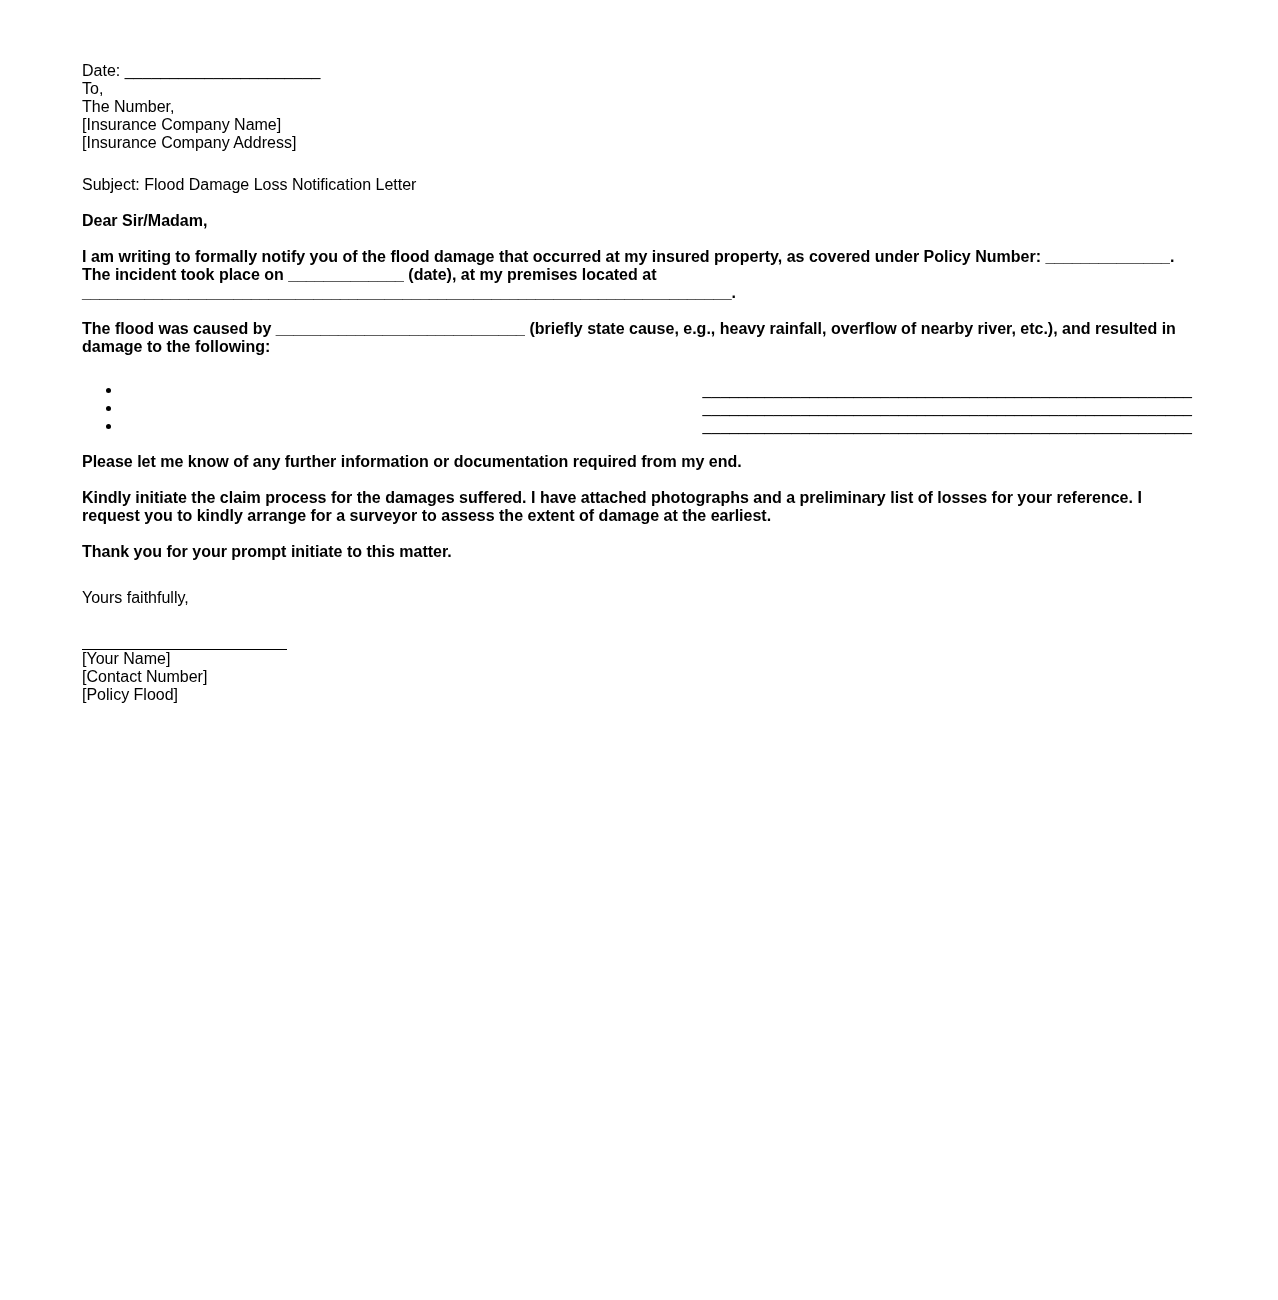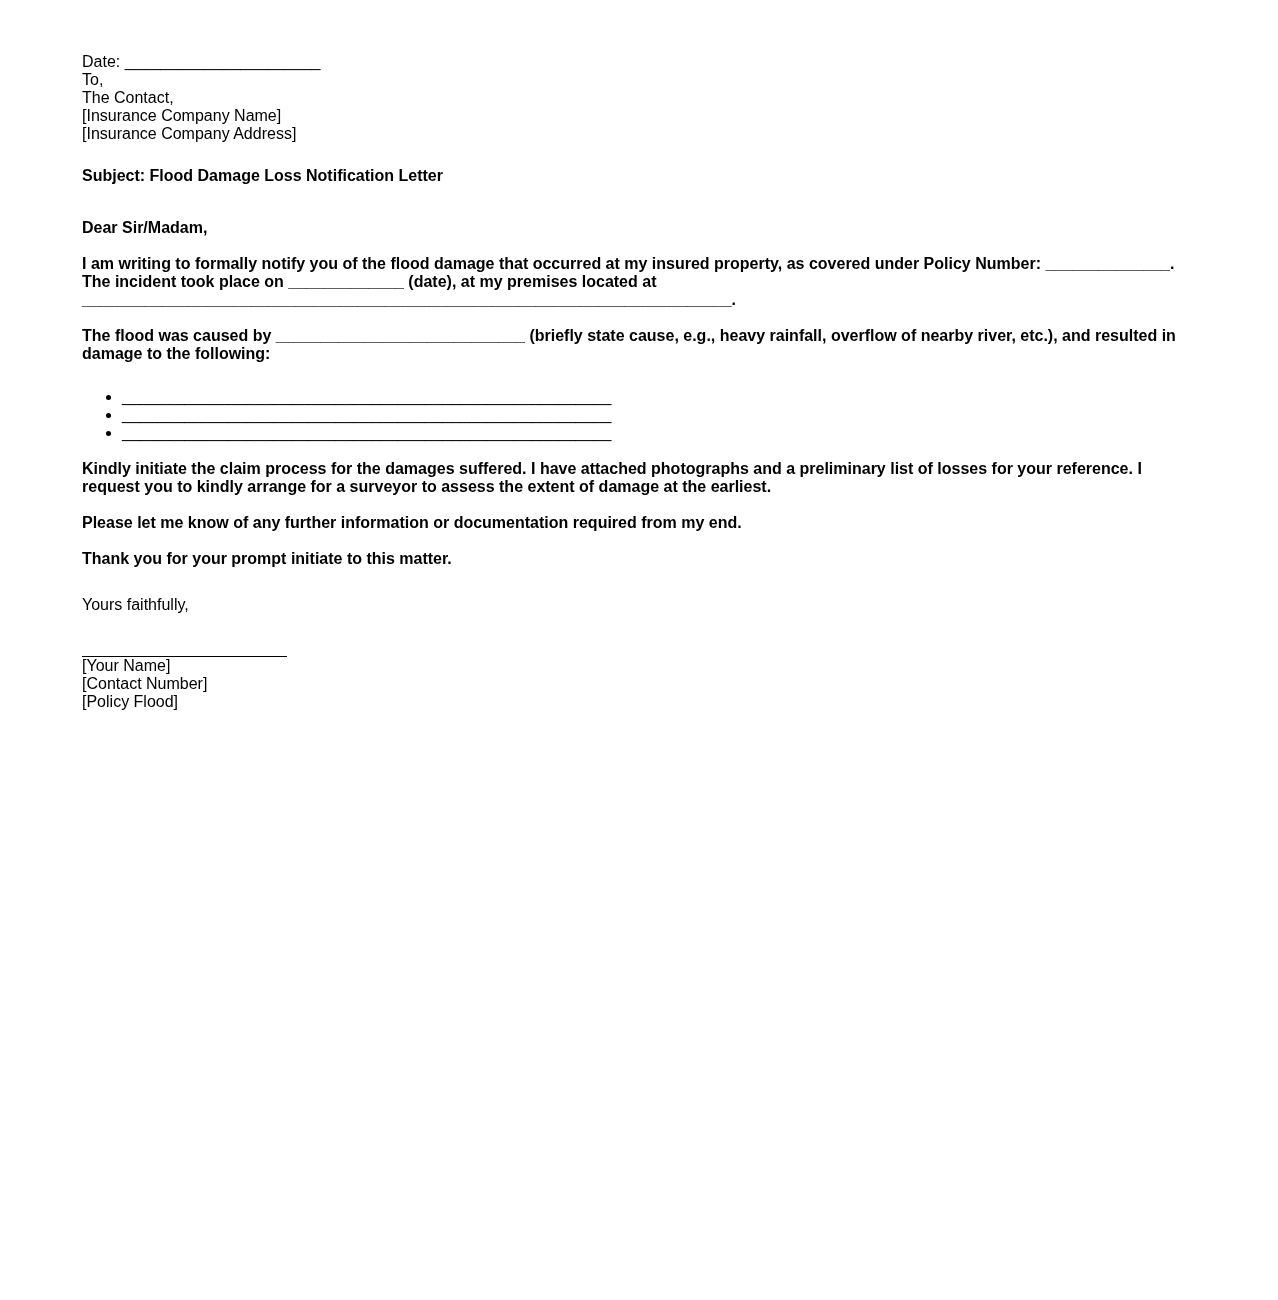--- a/index.html
+++ b/index.html
@@ -11,74 +11,75 @@
       width: 1278px;
       height: 1300px;
       font-family: "Liberation Sans", sans-serif;
       font-size: 16px;
       line-height: 18px;
       color: #000000;
     }
     .page {
       position: absolute;
       left: 82px;
-      top: 53px;
+      top: 62px;
       width: 1110px;
     }
     .line { display: block; white-space: pre; }
     .subject {
-      font-weight: bold;
+      font-weight: normal;
       margin-top: 24px;
-      margin-bottom: 34px;
+      margin-bottom: 18px;
     }
     p { margin: 0 0 18px 0; font-weight: bold; }
     ul {
       margin: 0 0 18px 0;
       padding-left: 40px;
       margin-top: 25px;
+      text-align: right;
     }
     ul li { height: 18px; }
     .closing { margin-top: 28px; }
     .sign-line {
       display: block;
       width: 205px;
       border-bottom: 1px solid #000;
       height: 25px;
       margin-top: 17px;
     }
   </style>
 </head>
 <body>
 
 <div class="page">
   <div>
     <span class="line">Date: ______________________</span>
     <span class="line">To,</span>
-    <span class="line">The Contact,</span>
+    <span class="line">The Number,</span>
     <span class="line">[Insurance Company Name]</span>
     <span class="line">[Insurance Company Address]</span>
   </div>
 
   <div class="subject">Subject: Flood Damage Loss Notification Letter</div>
 
   <p>Dear Sir/Madam,</p>
 
   <p>I am writing to formally notify you of the flood damage that occurred at my insured property, as covered under Policy Number: ______________. The incident took place on _____________ (date), at my premises located at _________________________________________________________________________.</p>
 
   <p style="margin-bottom:12px">The flood was caused by ____________________________ (briefly state cause, e.g., heavy rainfall, overflow of nearby river, etc.), and resulted in damage to the following:</p>
 
   <ul>
     <li>_______________________________________________________</li>
     <li>_______________________________________________________</li>
     <li>_______________________________________________________</li>
   </ul>
 
+  <p>Please let me know of any further information or documentation required from my end.</p>
+
   <p>Kindly initiate the claim process for the damages suffered. I have attached photographs and a preliminary list of losses for your reference. I request you to kindly arrange for a surveyor to assess the extent of damage at the earliest.</p>
-
-  <p>Please let me know of any further information or documentation required from my end.</p>
 
   <p>Thank you for your prompt initiate to this matter.</p>
 
   <div class="closing">
     <span class="line">Yours faithfully,</span>
     <span class="sign-line"></span>
     <span class="line">[Your Name]</span>
     <span class="line">[Contact Number]</span>
     <span class="line">[Policy Flood]</span>
   </div>

